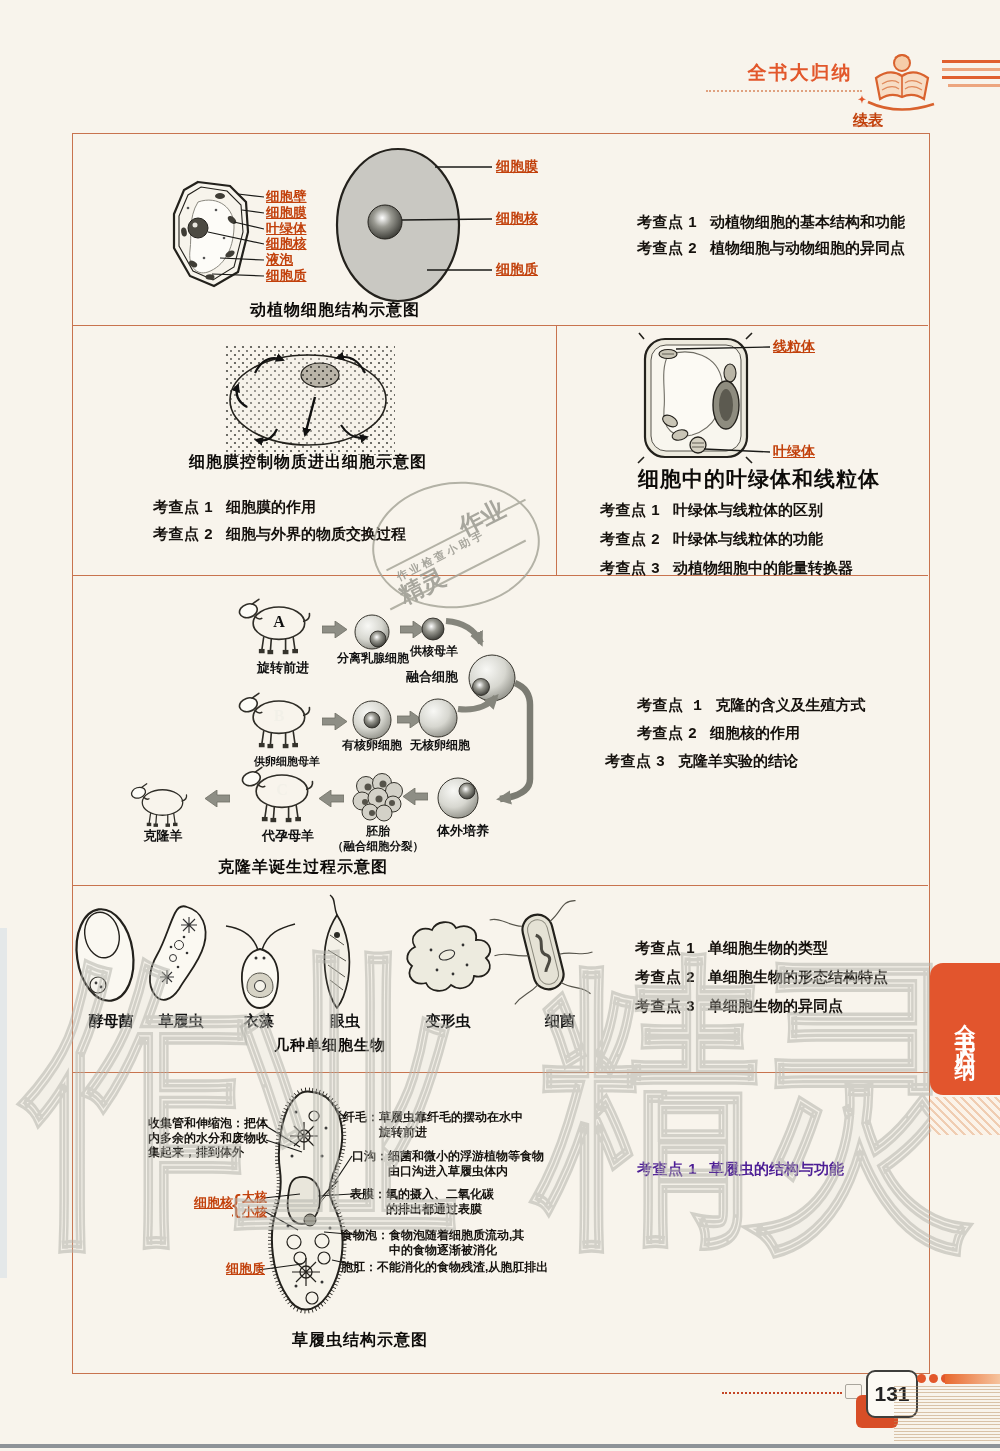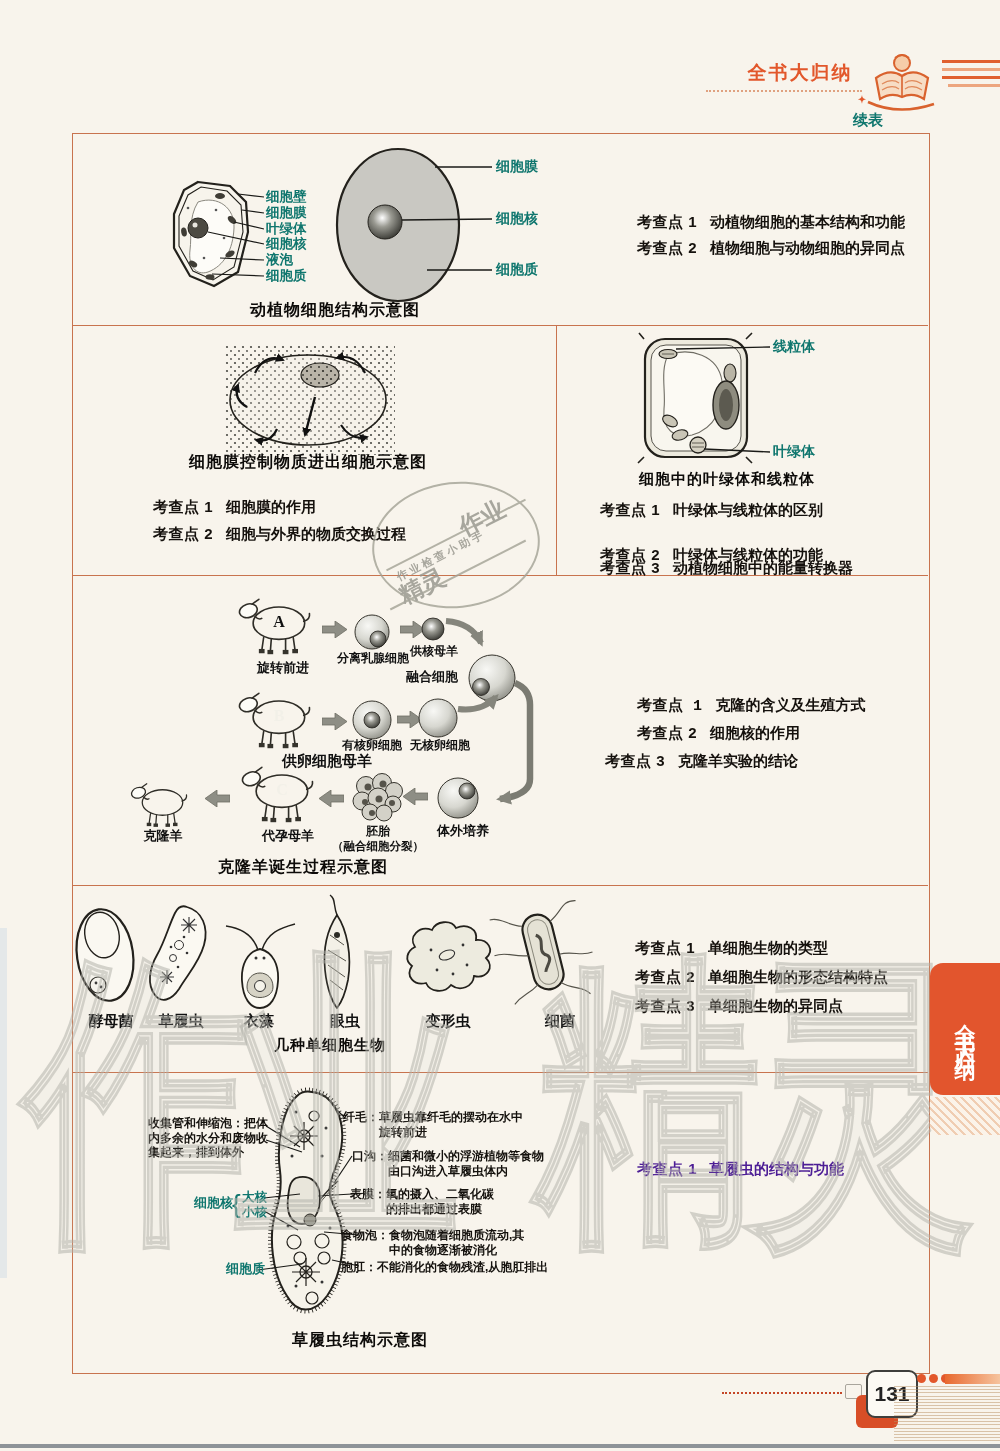--- a/index.html
+++ b/index.html
@@ -4,21 +4,21 @@
 <style>
   html,body{margin:0;padding:0;}
   body{width:1000px;height:1451px;position:relative;background:#f8f4ec;
        font-family:"Liberation Sans",sans-serif;color:#15120e;overflow:hidden;}
   #page{position:absolute;inset:0;}
   .abs{position:absolute;}
   svg{display:block;overflow:visible;}
   .sl{stroke:#2f2d27;stroke-width:1.7;fill:none;stroke-linecap:round;}
   .head{stroke:#2f2d27;stroke-width:1.7;}
   .lbl{position:absolute;font-weight:700;color:#111;white-space:nowrap;transform:translate(-50%,-50%);}
-  .lblL{position:absolute;font-weight:700;color:#0f766e;white-space:nowrap;transform:translateY(-50%);}
+  .lblL{position:absolute;font-weight:700;color:#c2410c;white-space:nowrap;transform:translateY(-50%);text-decoration:underline;}
   .cap{position:absolute;font-weight:800;font-size:16px;color:#0d0b09;white-space:nowrap;transform:translate(-50%,-50%);letter-spacing:1px;}
   .pt{position:absolute;font-size:15px;font-weight:600;color:#15110d;white-space:nowrap;transform:translateY(-50%);}
   .pt .tag{font-weight:800;margin-right:13px;letter-spacing:.5px;}
   .pt5{position:absolute;width:292px;font-size:15px;font-weight:600;line-height:26px;color:#4c1d95;}
   .pt5 .tag{font-weight:800;margin-right:12px;letter-spacing:.5px;}
   .tline{position:absolute;background:#c8734e;}
   .dblock{position:absolute;display:flex;font-size:12px;font-weight:700;line-height:14.5px;color:#14110d;}
   .dblock .nm{flex:none;}
   .preline{white-space:pre-line;}
   #sidetab{position:absolute;left:930px;top:963px;width:70px;height:132px;background:#e2552d;
@@ -175,24 +175,24 @@
   <ellipse cx="86" cy="72" rx="7" ry="16" fill="#5c5a50"></ellipse>
   <ellipse cx="30" cy="88" rx="8" ry="5" fill="#c9c5b6" stroke="#23211c" stroke-width="1.1" transform="rotate(30 30 88)"></ellipse>
   <ellipse cx="40" cy="102" rx="8" ry="5" fill="#c9c5b6" stroke="#23211c" stroke-width="1.1" transform="rotate(-15 40 102)"></ellipse>
   <circle cx="58" cy="112" r="8" fill="#d5d1c2" stroke="#23211c" stroke-width="1.3"></circle>
   <path d="M52 110 L64 110 M52 114 L64 114" stroke="#55534a" stroke-width="0.9"></path>
   <path d="M36 16 L130 14" stroke="#1a1a17" stroke-width="1.3"></path>
   <path d="M64 116 L130 119" stroke="#1a1a17" stroke-width="1.3"></path>
 </svg>
 <div class="lblL" style="left:773px;top:347px;font-size:14px;">线粒体</div>
 <div class="lblL" style="left:773px;top:452px;font-size:14px;">叶绿体</div>
-<div class="cap" style="left:727px;top:479px;font-size:15px;">细胞中的叶绿体和线粒体</div>
+<div class="cap" style="left:759px;top:479px;font-size:21px;">细胞中的叶绿体和线粒体</div>
 <div class="pt" style="left:600px;top:510px;">
   <span class="tag">考查点 1</span><span>叶绿体与线粒体的区别</span></div>
-<div class="pt" style="left:600px;top:539px;margin-top:16px;">
+<div class="pt" style="left:600px;top:539px;">
   <span class="tag">考查点 2</span><span>叶绿体与线粒体的功能</span></div>
 <div class="pt" style="left:600px;top:568px;">
   <span class="tag">考查点 3</span><span>动植物细胞中的能量转换器</span></div>
 
 <svg class="abs" style="left:100px;top:583px;" width="460" height="300" viewBox="0 0 460 300">
   <use href="#sheep" x="135" y="14" width="84" height="60"></use>
   <g class="dark">
         <use href="#sheep" x="135" y="108" width="84" height="60"></use>
       </g>
   <g class="dark">
@@ -242,21 +242,21 @@
   <path d="M358 126 Q382 129 396 114" stroke="#85857c" stroke-width="6" fill="none" marker-end="url(#gah)"></path>
   <path d="M415 100 Q430 106 430 122 L430 196 Q430 212 400 216" stroke="#7b7b72" stroke-width="6.5" fill="none" marker-end="url(#gah)"></path>
 </svg>
 <div class="lbl" style="left:279px;top:622px;font-family:'Liberation Serif',serif;font-size:16px;">A</div>
 <div class="lbl" style="left:279px;top:716px;font-family:'Liberation Serif',serif;font-size:16px;color:#f2f0e8;">B</div>
 <div class="lbl" style="left:282px;top:790px;font-family:'Liberation Serif',serif;font-size:16px;color:#f2f0e8;">C</div>
 <div class="lbl" style="left:283px;top:668px;font-size:13px;">旋转前进</div>
 <div class="lbl" style="left:373px;top:658px;font-size:12px;">分离乳腺细胞</div>
 <div class="lbl" style="left:434px;top:651px;font-size:12px;">供核母羊</div>
 <div class="lbl" style="left:432px;top:677px;font-size:13px;">融合细胞</div>
-<div class="lbl" style="left:287px;top:761px;font-size:15px;margin-left:40px;">供卵细胞母羊</div>
+<div class="lbl" style="left:287px;top:761px;font-size:11px;">供卵细胞母羊</div>
 <div class="lbl" style="left:372px;top:745px;font-size:12px;">有核卵细胞</div>
 <div class="lbl" style="left:440px;top:745px;font-size:12px;">无核卵细胞</div>
 <div class="lbl" style="left:163px;top:836px;font-size:13px;">克隆羊</div>
 <div class="lbl" style="left:288px;top:836px;font-size:13px;">代孕母羊</div>
 <div class="lbl" style="left:378px;top:831px;font-size:12px;">胚胎</div>
 <div class="lbl" style="left:378px;top:846px;font-size:11.5px;">（融合细胞分裂）</div>
 <div class="lbl" style="left:463px;top:831px;font-size:13px;">体外培养</div>
 <div class="cap" style="left:303px;top:867px;">克隆羊诞生过程示意图</div>
 <div class="pt" style="left:637px;top:705px;font-family:Liberation Mono, monospace;">
   <span class="tag">考查点 1</span><span>克隆的含义及生殖方式</span></div>

